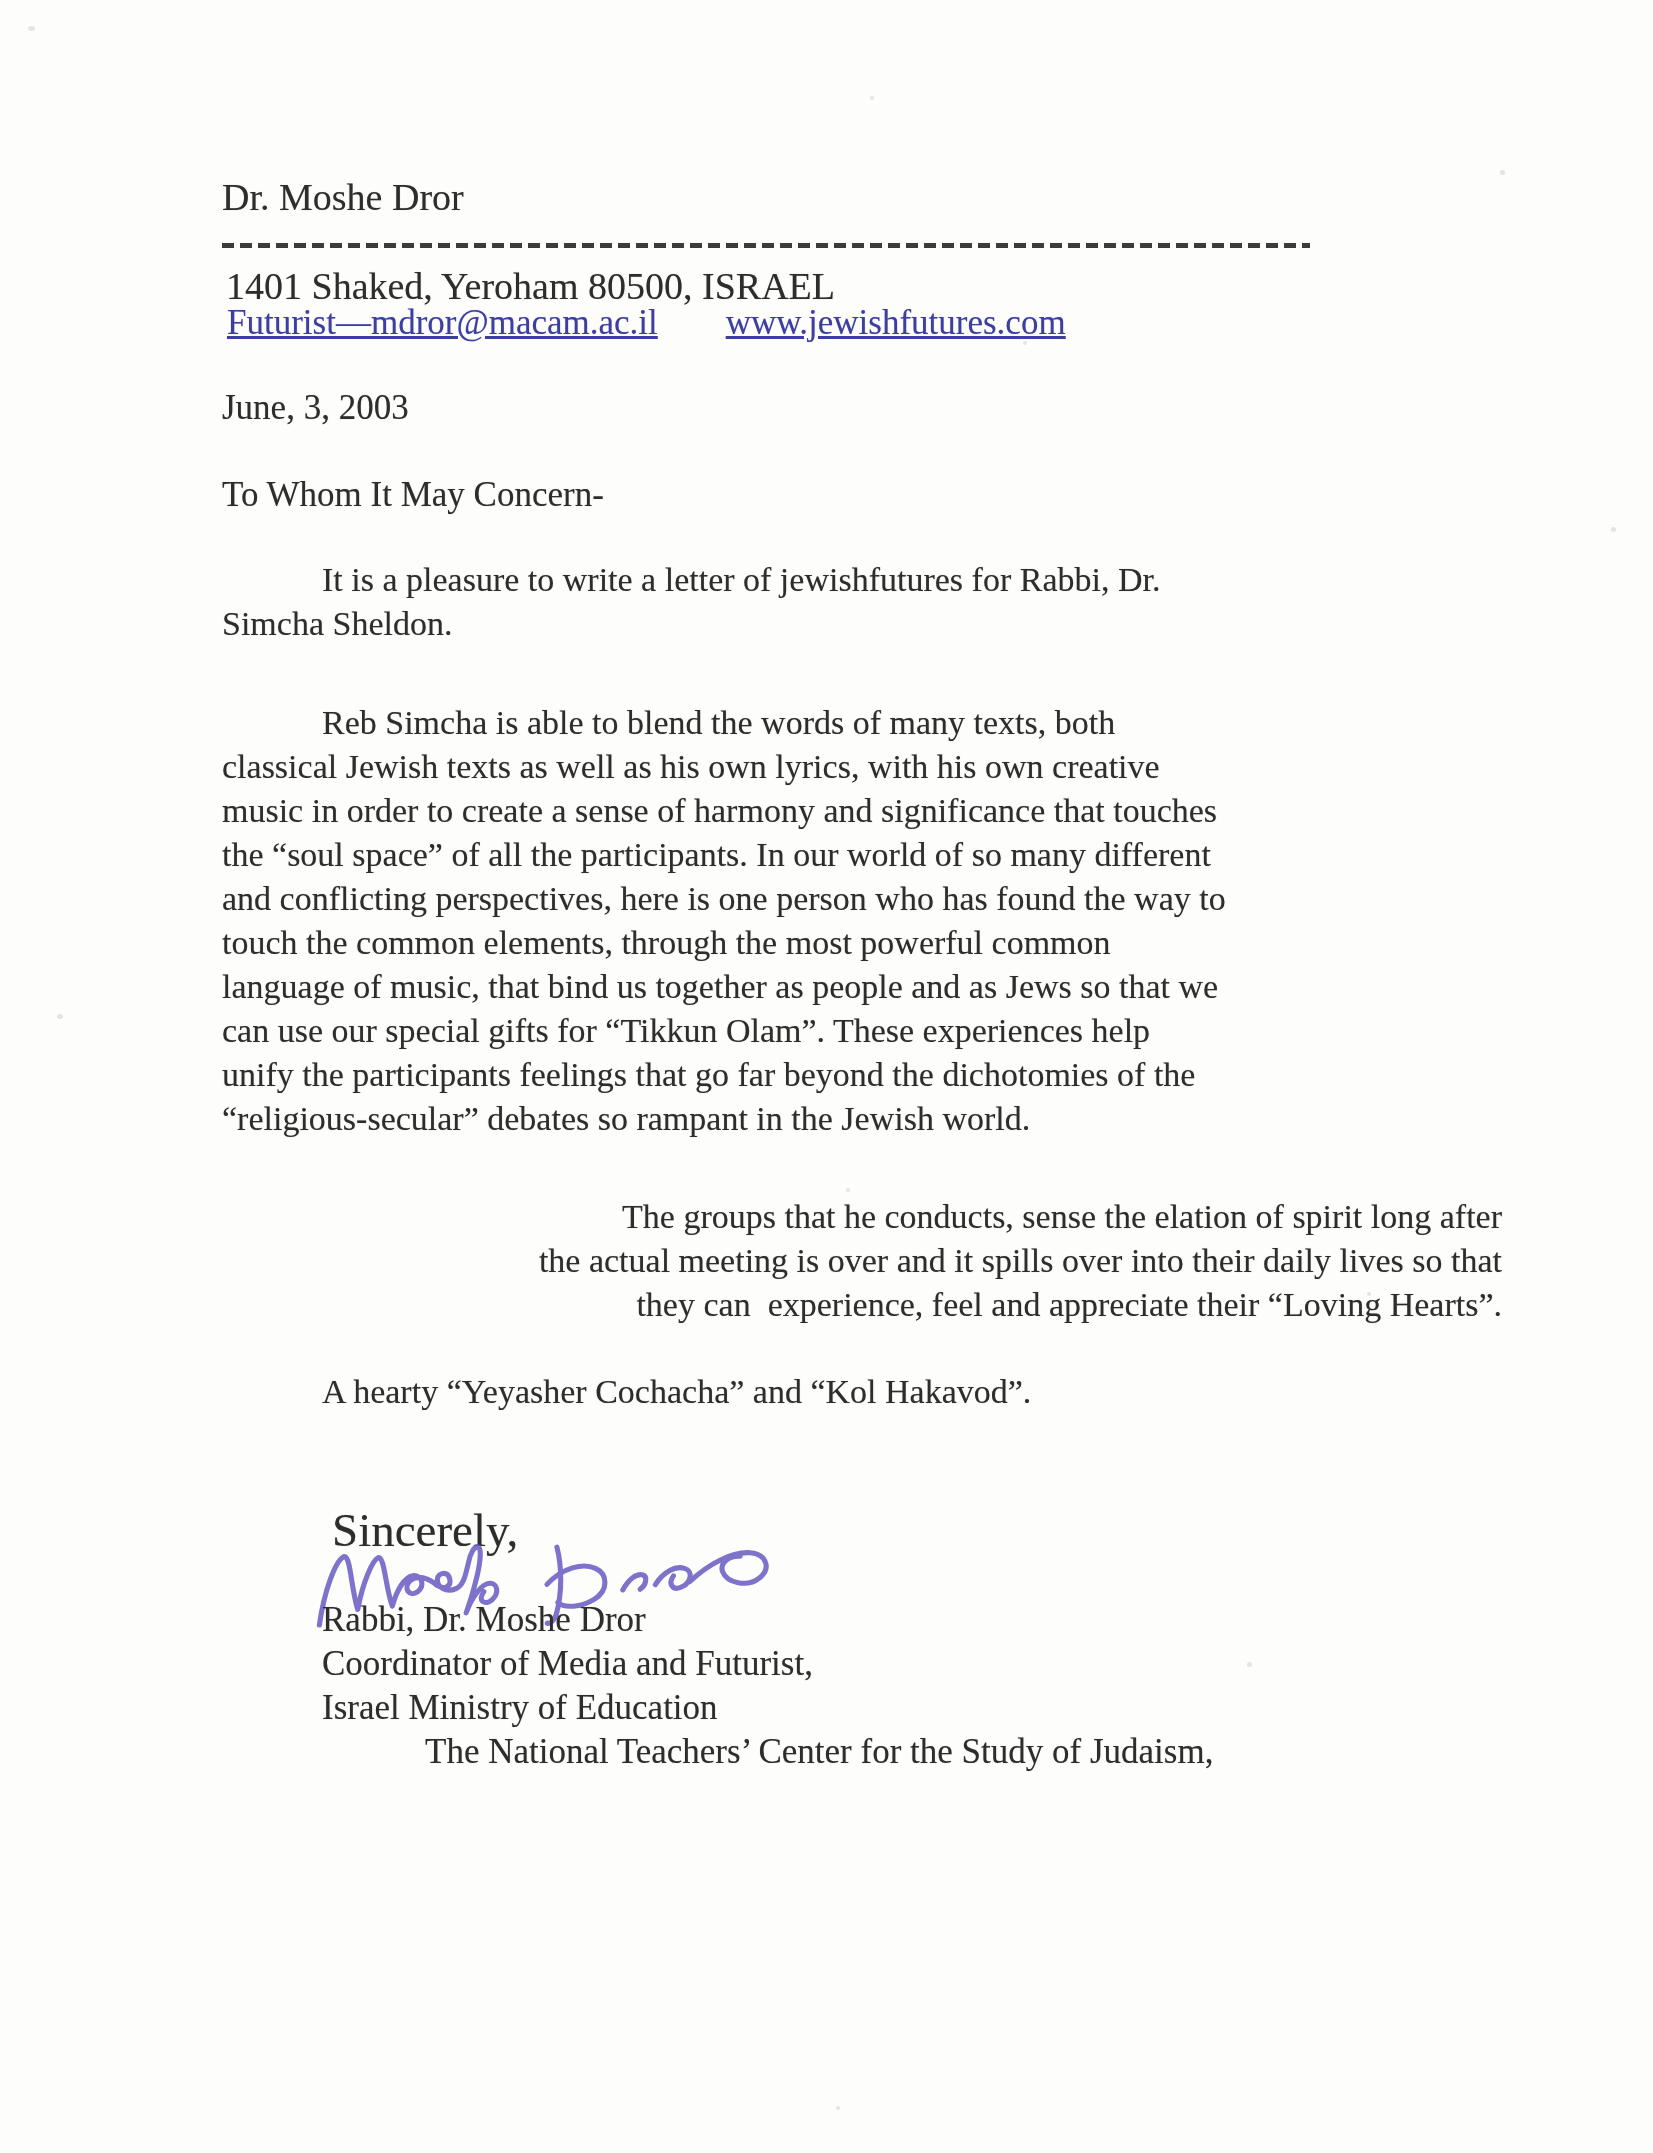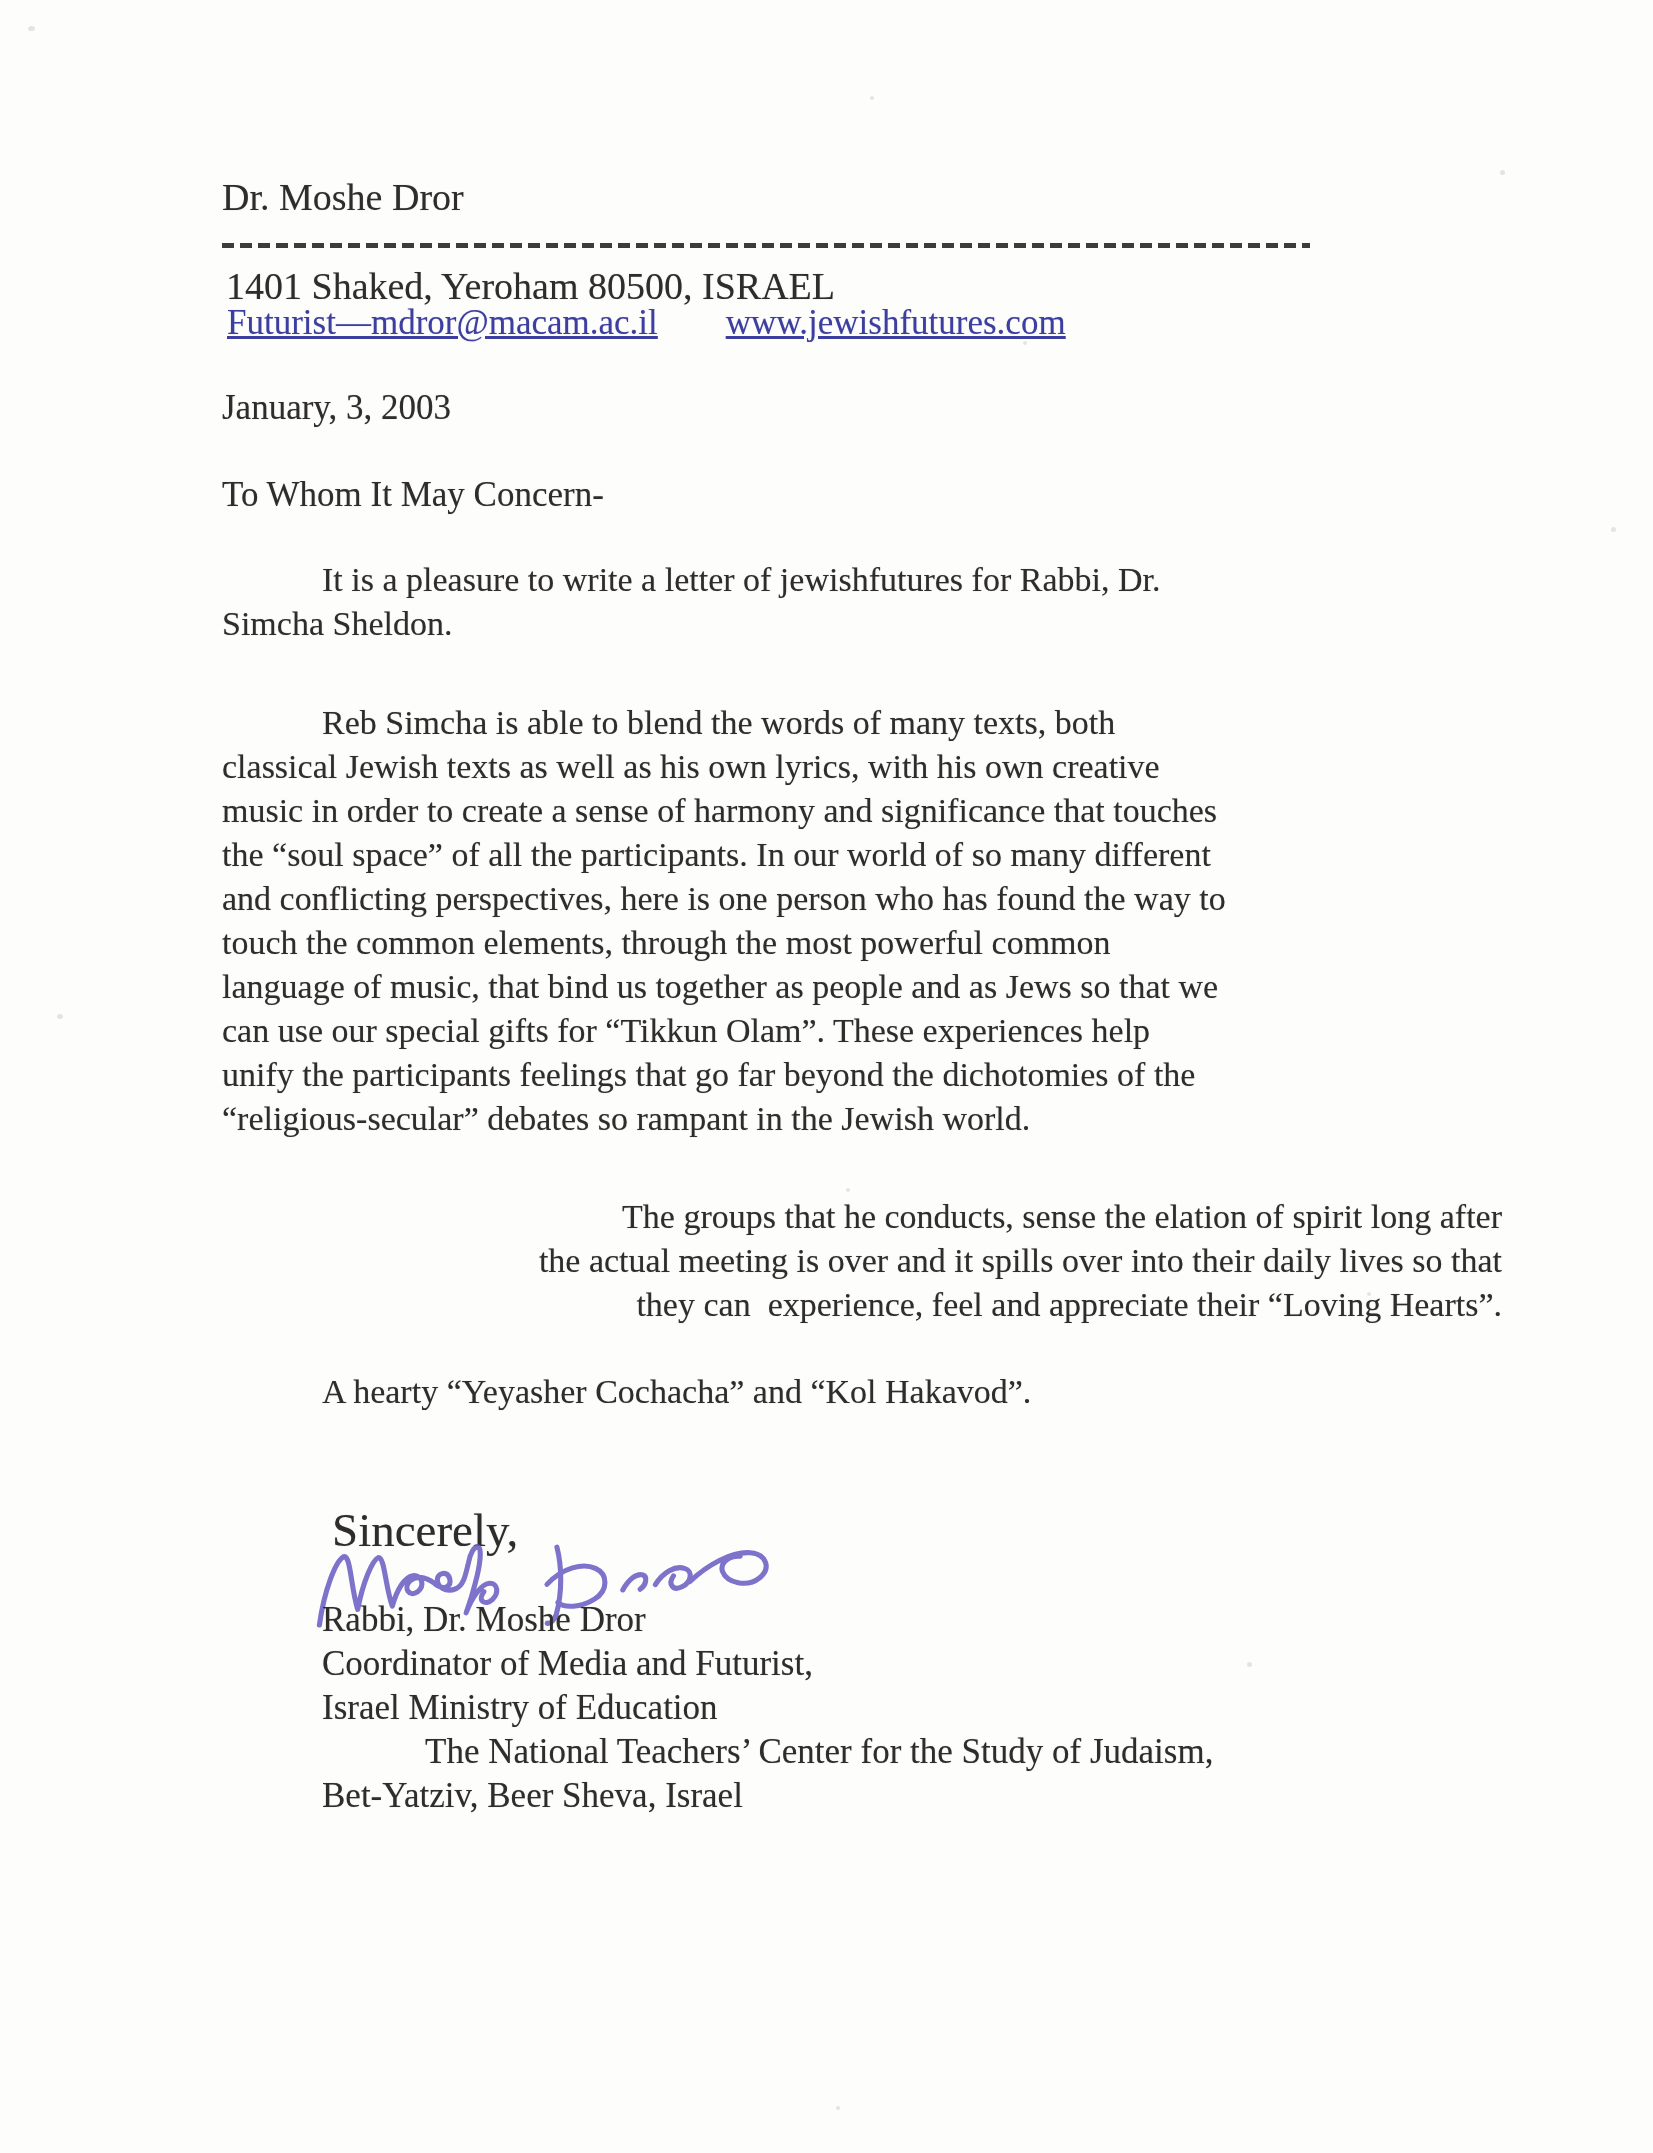--- a/index.html
+++ b/index.html
@@ -47,21 +47,21 @@
 
   <div class="abs dashline"></div>
 
   <div class="abs letterhead-address">1401 Shaked, Yeroham 80500, ISRAEL</div>
 
   <div class="abs links-row">
     <a href="#">Futurist—mdror@macam.ac.il</a>
     <a href="#">www.jewishfutures.com</a>
   </div>
 
-  <div class="abs date-line">January, 3, 2003</div>
+  <div class="abs date-line">June, 3, 2003</div>
 
   <div class="abs salutation">To Whom It May Concern-</div>
 
   <div class="abs para indent p1">It is a pleasure to write a letter of jewishfutures for Rabbi, Dr.
 Simcha Sheldon.</div>
 
   <div class="abs para indent p2">Reb Simcha is able to blend the words of many texts, both
 classical Jewish texts as well as his own lyrics, with his own creative
 music in order to create a sense of harmony and significance that touches
 the “soul space” of all the participants. In our world of so many different
@@ -89,21 +89,20 @@
       <path d="M338,54 C346,42 358,36 367,39 C376,42 373,53 364,57 C355,61 350,54 356,46"></path>
       <path d="M372,52 C390,36 414,24 432,26 C448,28 452,42 440,51 C428,60 408,55 404,43 C402,34 412,28 422,29"></path>
     </g>
   </svg>
 
   <div class="abs signoff">
       <div>Rabbi, Dr. Moshe Dror</div>
       <div>Coordinator of Media and Futurist,</div>
       <div>Israel Ministry of Education</div>
       <div>The National Teachers’ Center for the Study of Judaism,</div>
-      <div>Bet-Yatziv, Beer Sheva, Israel</div>
     </div>
 
   <div class="speck" style="left:28px;top:26px;width:7px;height:5px;"></div>
   <div class="speck" style="left:1500px;top:170px;width:5px;height:5px;"></div>
   <div class="speck" style="left:870px;top:96px;width:4px;height:4px;"></div>
   <div class="speck" style="left:1611px;top:527px;width:5px;height:5px;"></div>
   <div class="speck" style="left:57px;top:1014px;width:6px;height:5px;"></div>
   <div class="speck" style="left:1247px;top:1662px;width:5px;height:5px;"></div>
   <div class="speck" style="left:836px;top:2106px;width:4px;height:4px;"></div>
   <div class="speck" style="left:1367px;top:1292px;width:4px;height:4px;"></div>

